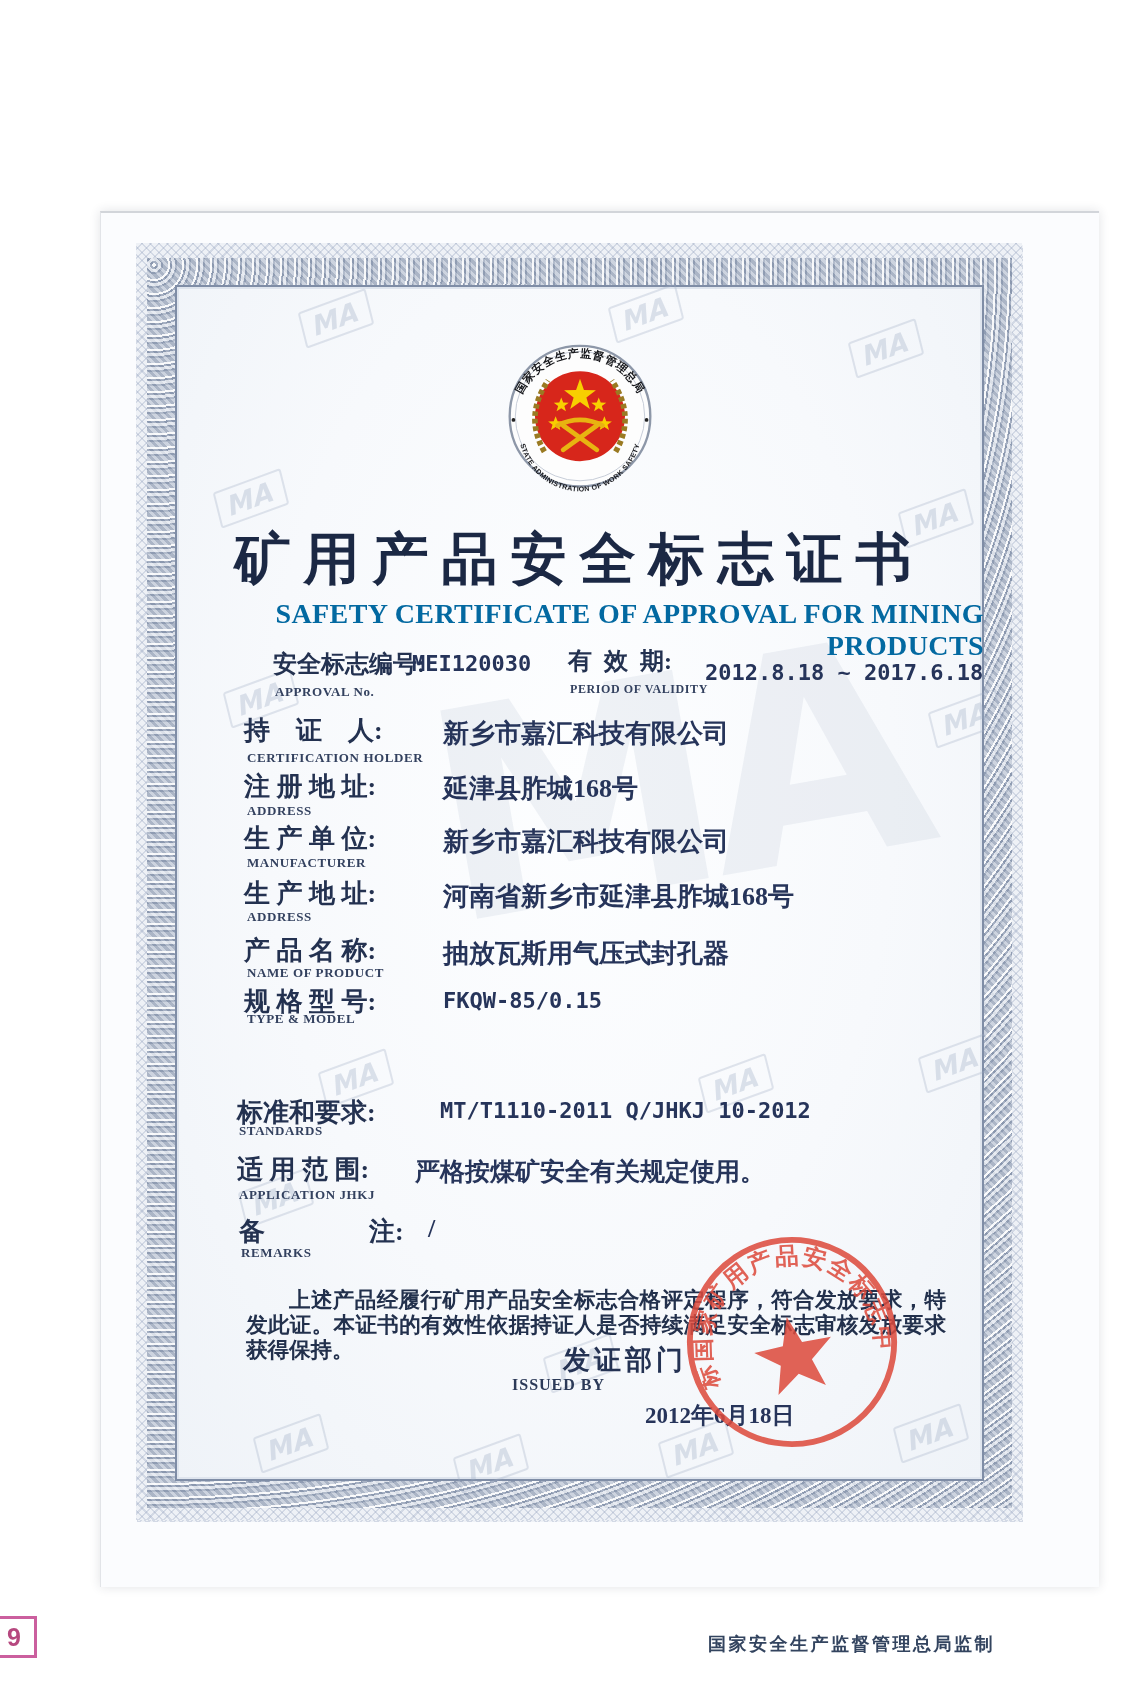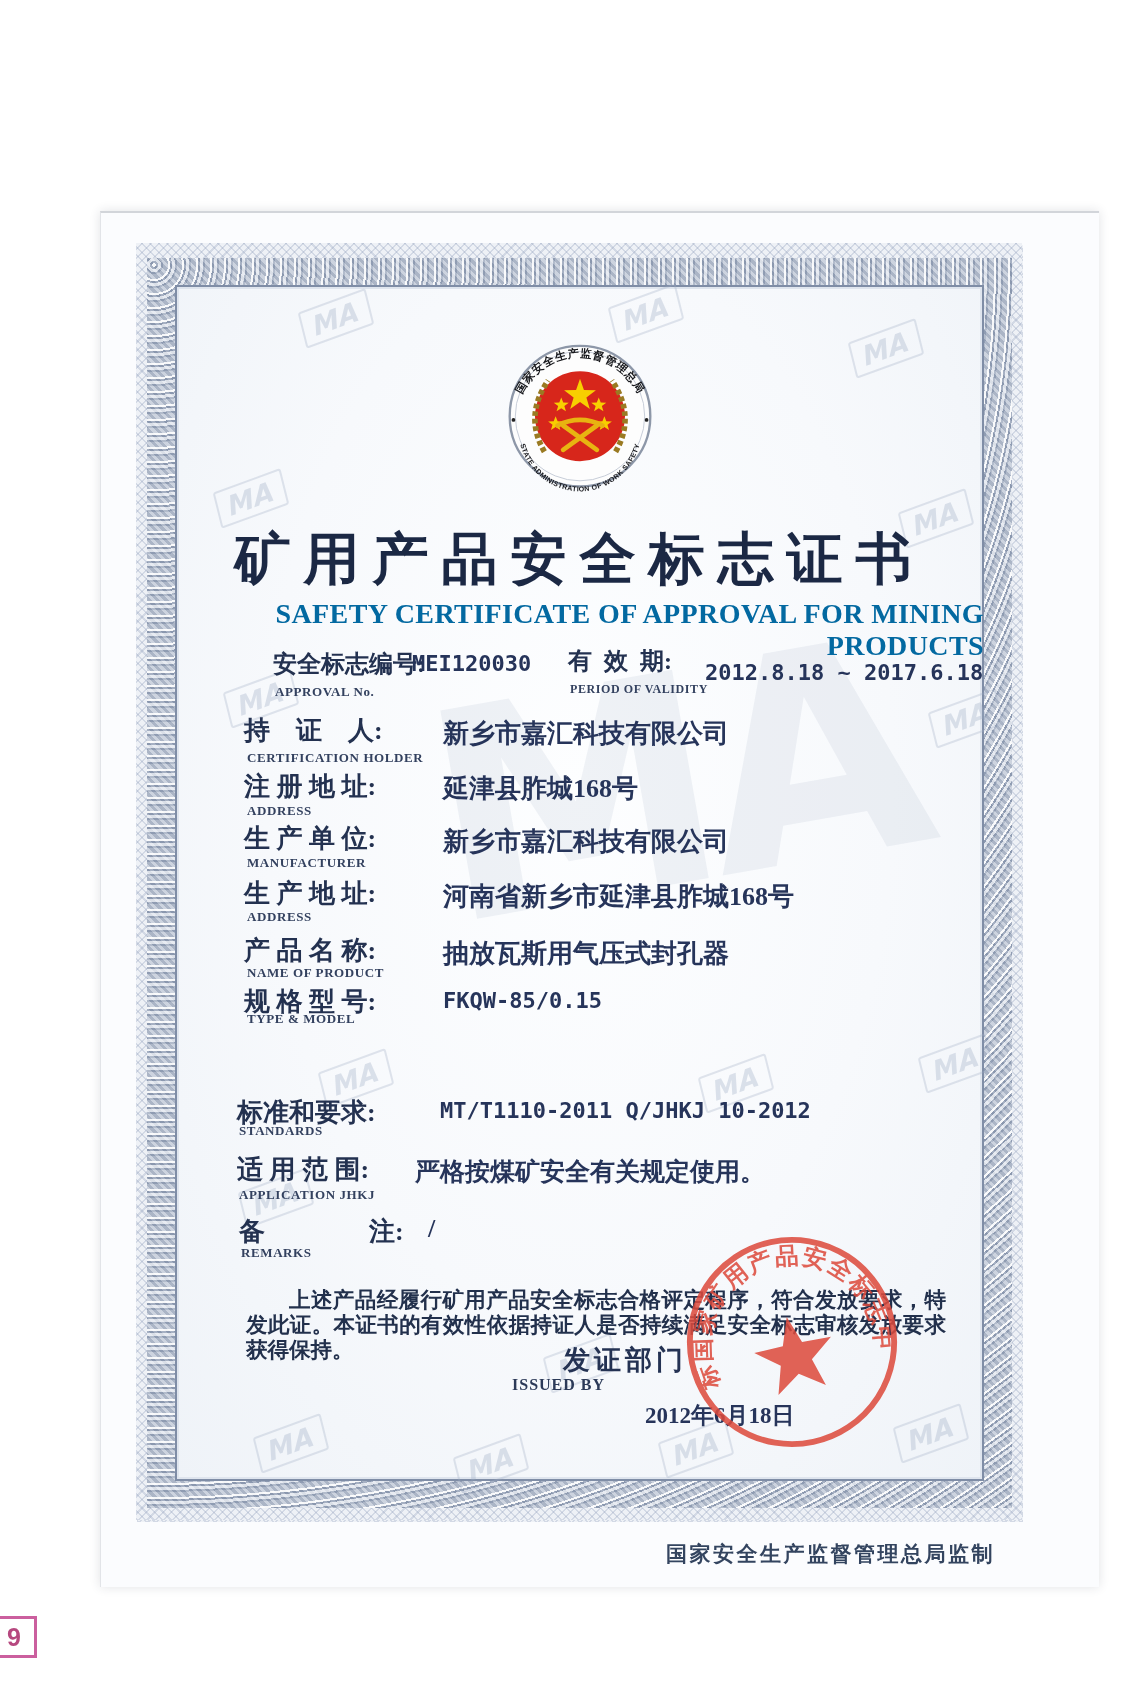--- a/index.html
+++ b/index.html
@@ -42,21 +42,21 @@
   .sub{font-size:13px;font-weight:600;letter-spacing:0.6px;color:#33415f;white-space:pre;}
   .val{font-size:26px;font-weight:600;color:#26345a;white-space:pre;}
   .code{font-family:"DejaVu Sans Mono", monospace;font-weight:600;font-size:22px;color:#26345a;white-space:pre;}
   .statement{left:238px;top:1280px;width:700px;font-size:21.5px;line-height:25px;
       font-weight:600;color:#22304c;text-indent:2em;text-align:justify;}
   .issuer{left:512px;top:1342px;width:226px;text-align:center;font-size:27px;
       font-weight:600;letter-spacing:4px;color:#243253;}
   .issuer-en{left:512px;top:1376px;width:226px;font-size:16px;
       font-weight:600;letter-spacing:1px;color:#2c3a58;}
   .issue-date{left:645px;top:1400px;font-size:23px;font-weight:600;color:#26345a;}
-  .footer{right:145px;top:1540px;font-size:21px;font-weight:600;letter-spacing:2.5px;color:#33445f;}
+  .footer{right:145px;top:1632px;font-size:18px;font-weight:600;letter-spacing:2.5px;color:#33445f;}
   .page-marker{left:-9px;top:1616px;width:40px;height:36px;border:3px solid #cb5f9e;
       background:#fff;color:#b6487f;font:600 25px/36px "Liberation Sans", sans-serif;
       text-align:center;}
   .stamp{left:682px;top:1232px;opacity:.86;transform:rotate(-12deg);}
   .emblem{left:505px;top:343px;}
 </style>
 </head>
 <body>
 
 <div class="paper">

